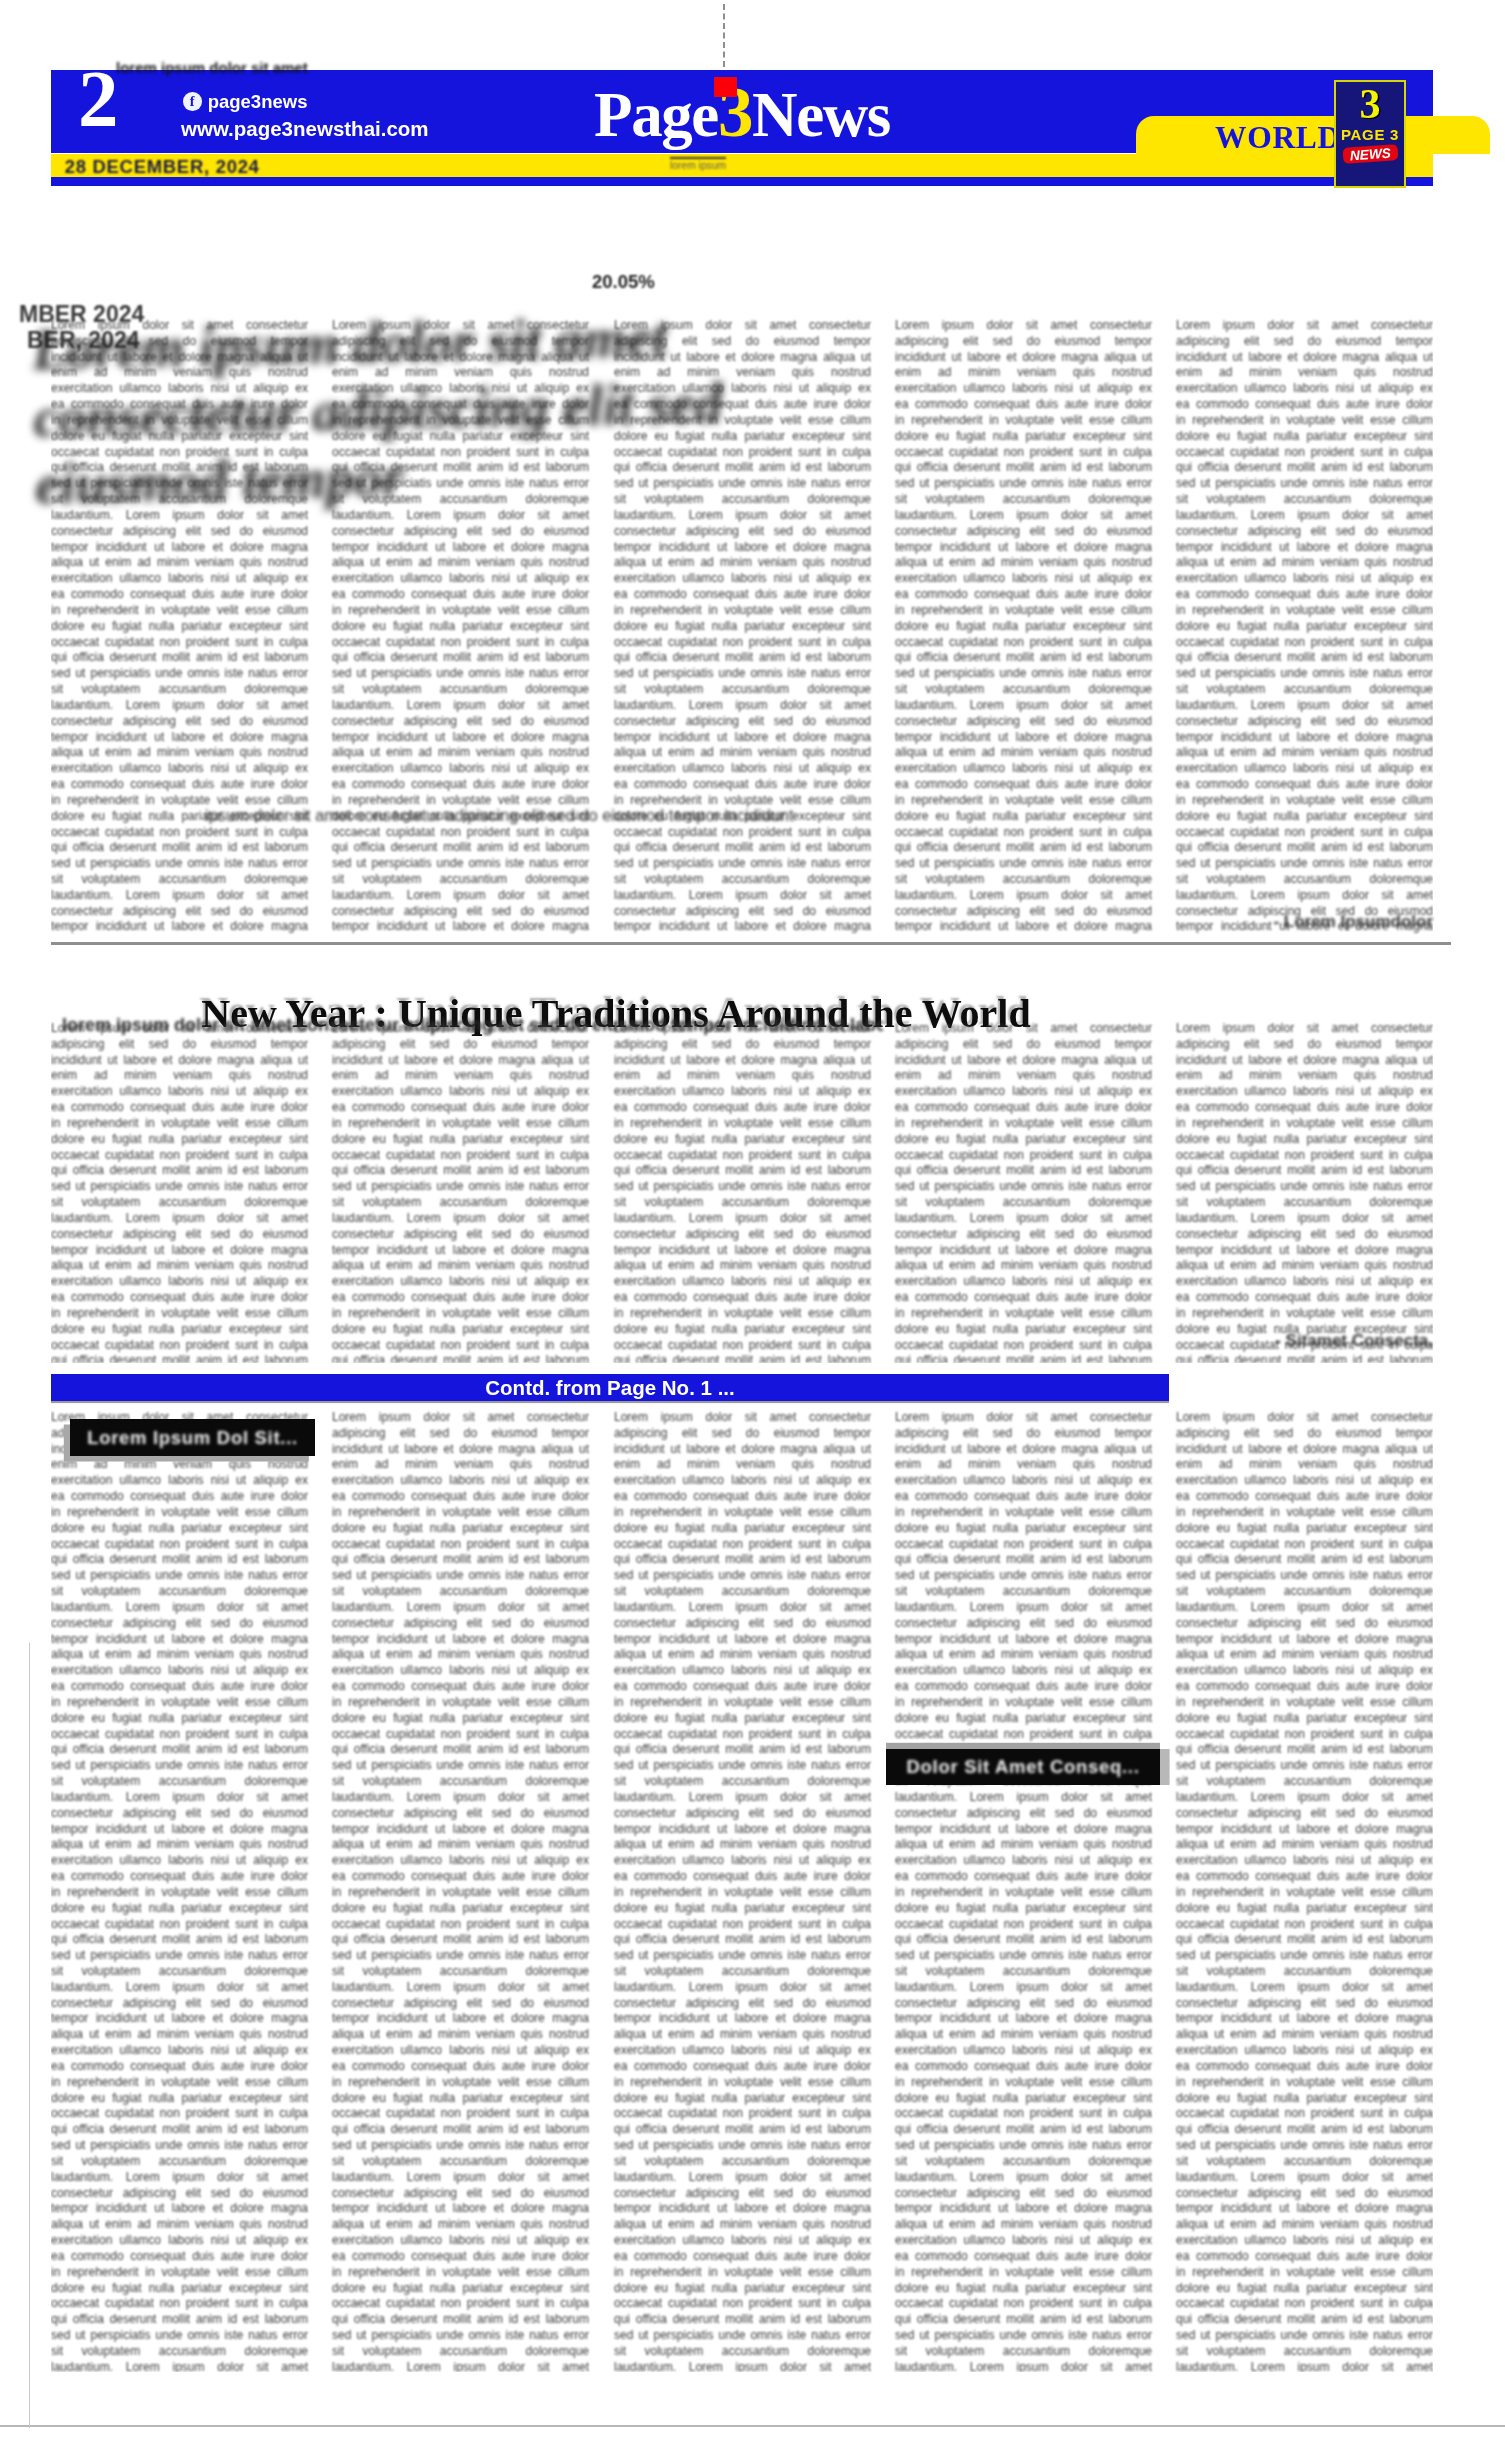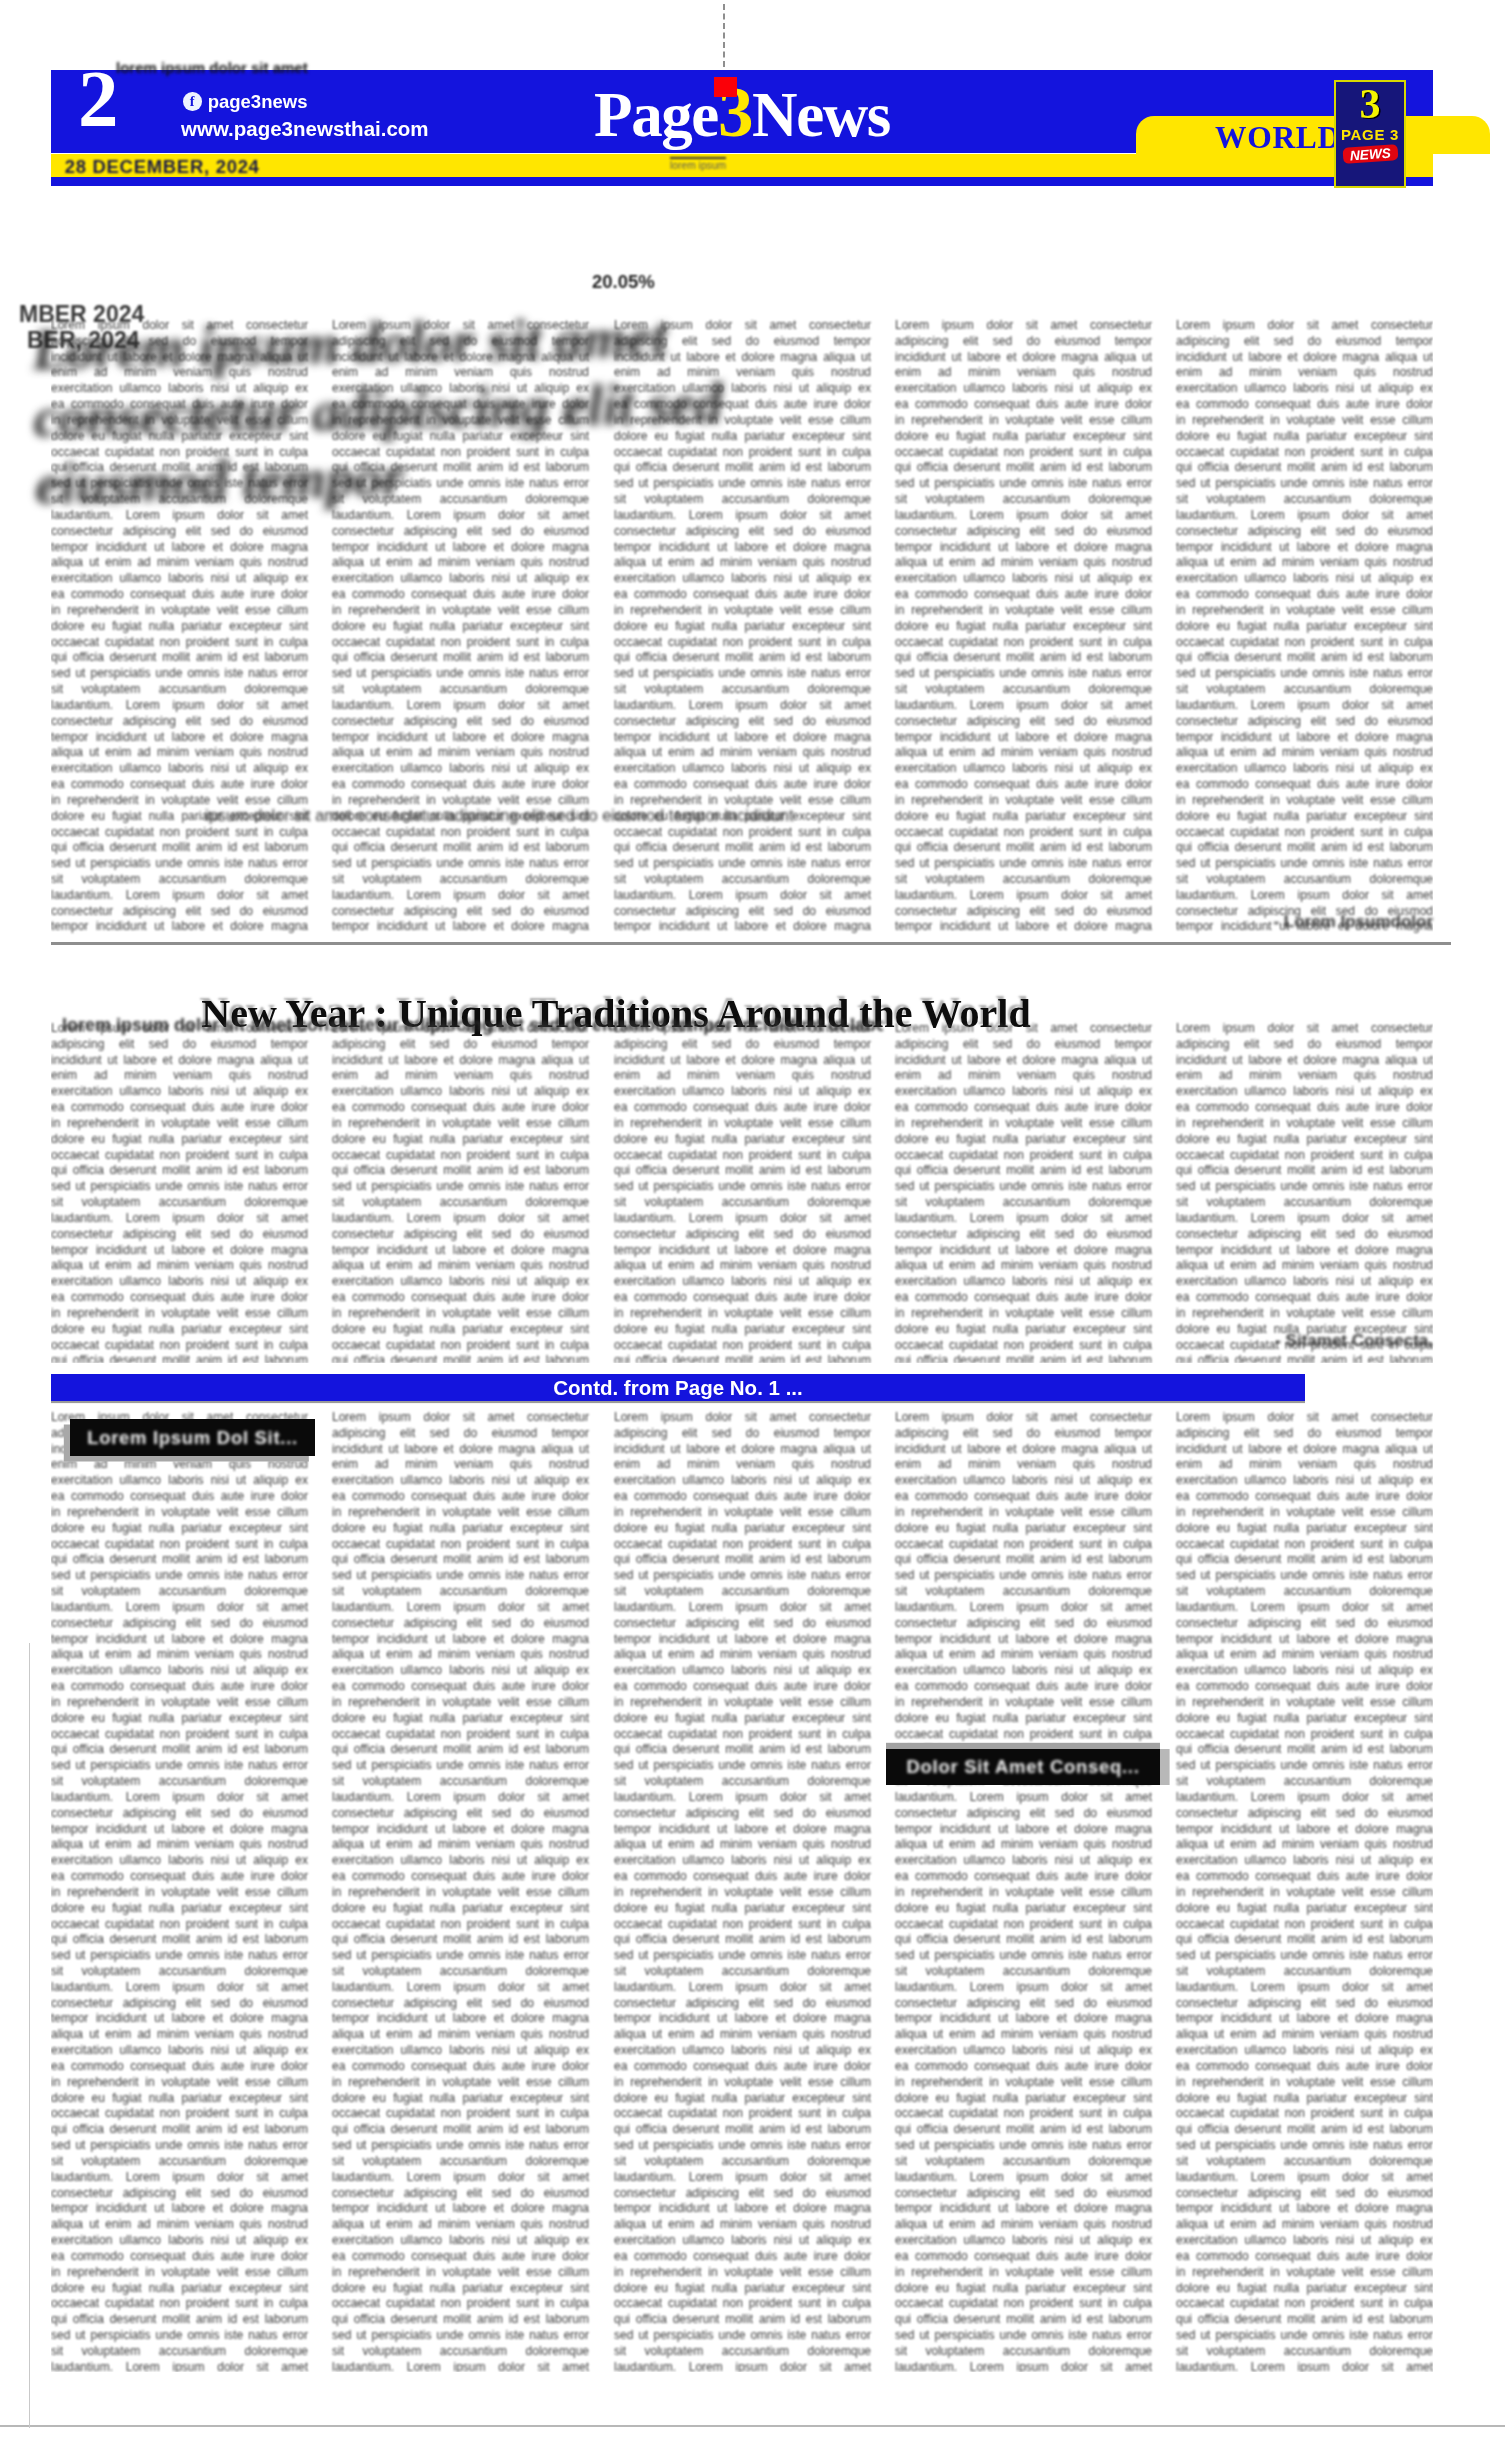--- a/index.html
+++ b/index.html
@@ -45,21 +45,21 @@
   .ghost-date-a{position:absolute; left:19px; top:301px; font-size:23px; font-weight:bold; color:#3a3a3a; filter:blur(1.1px); z-index:3;}
   .ghost-date-b{position:absolute; left:27px; top:327px; font-size:23px; font-weight:bold; color:#3a3a3a; filter:blur(1.1px); z-index:3;}
   .ghost-line-a{position:absolute; left:62px; top:1015px; width:821px; font-size:18px; font-weight:bold; color:#2c2c2c; filter:blur(1.8px); white-space:nowrap; overflow:hidden; z-index:3;}
   .ghost-line-b{position:absolute; left:205px; top:806px; width:671px; font-size:16.4px; color:#333; filter:blur(1.6px); white-space:nowrap; overflow:hidden; z-index:3;}
   
   .byline{position:absolute; width:257px; text-align:right; font-size:17px; font-weight:bold; color:#2e2e2e; filter:blur(1.4px);}
   .byline-1{left:1176px; top:912px;}
   .byline-2{left:1176px; top:1331px;}
   .article-rule{position:absolute; left:51px; top:942px; width:1400px; height:3.4px; background:#8e8e8e;}
   
-  .contd-bar{position:absolute; left:51px; top:1374px; width:1254px; height:27px; background:#1414dd; color:#ffffff; font-size:20.5px; font-weight:bold; text-align:center; line-height:27px; box-shadow:0 2.1px 0 0 #9a9a9a;}
+  .contd-bar{position:absolute; left:51px; top:1374px; width:1118px; height:27px; background:#1414dd; color:#ffffff; font-size:20.5px; font-weight:bold; text-align:center; line-height:27px; box-shadow:0 2.1px 0 0 #9a9a9a;}
   
   .subhead-box{position:absolute; background:#0a0a0a; color:#f2f2f2; font-weight:bold; font-size:18.5px; text-align:center; filter:blur(0px); z-index:4; display:flex; align-items:center; justify-content:center; letter-spacing:0.7px;}
   .subhead-box span{filter:blur(1.5px);}
   .subhead-box-1{left:70px; top:1419px; width:245px; height:37px; box-shadow:-6.2px 5.5px 0 0 #a8a8a8;}
   .subhead-box-2{left:886px; top:1749px; width:274px; height:36px; box-shadow:0 -6.2px 0 0 #a2a2a2, 9.6px 0 0 0 #b8b8b8;}
   
   .scan-bottom{position:absolute; left:0; top:2425px; width:1506px; height:2.1px; background:#b8b8b8;}
   .scan-left{position:absolute; left:29px; top:1643px; width:1.4px; height:785px; background:#c9c9c9;}
 </style>
 </head>

